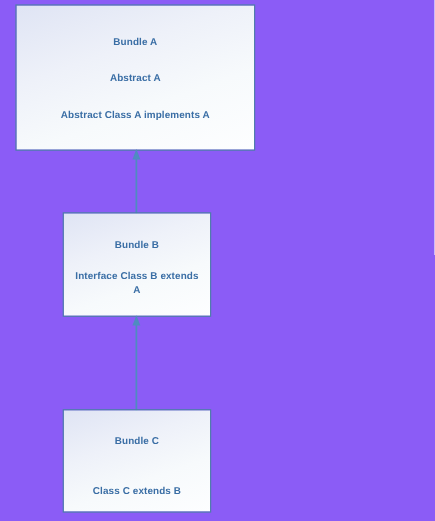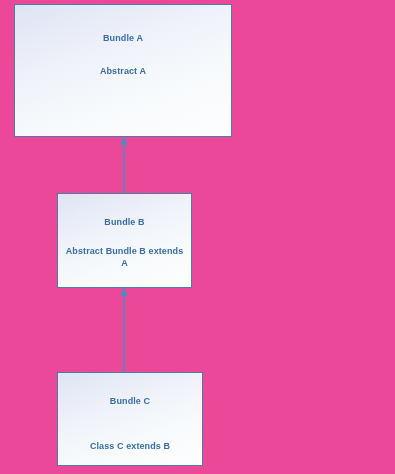--- a/index.html
+++ b/index.html
@@ -7,21 +7,21 @@
     padding: 0;
     background: #ffffff;
   }
   body {
     font-family: "Liberation Sans", sans-serif;
   }
   #canvas {
     position: relative;
     width: 395px;
     height: 474px;
-    background: #ec4899;
+    background: #8b5cf6;
     overflow: hidden;
   }
 
   
   .node {
     position: absolute;
     box-sizing: border-box;
     border: 1px solid #4a7fa5;
     background: linear-gradient(160deg, #dfe4f4 0%, #eef1f9 35%, #f7fafc 65%, #fdfeff 100%);
     display: flex;
@@ -60,21 +60,21 @@
     justify-content: flex-start;
     padding-top: 22px;
   }
   #node-b .node-line { margin-bottom: 17px; }
   #node-b .node-line:last-child { margin-bottom: 0; width: 118px; }
 
   
   #node-c {
     left: 57px;
     top: 372px;
-    width: 146px;
+    width: 135px;
     height: 94px;
     justify-content: flex-start;
     padding-top: 22px;
   }
   #node-c .node-line { margin-bottom: 17px; }
   #node-c .node-line:last-child { margin-bottom: 0; margin-top: 16px; }
 
   
   .arrow {
     position: absolute;
@@ -86,30 +86,31 @@
   #arrow-c-b { left: 114px; top: 285px; width: 20px; height: 90px; }
 </style>
 </head>
 <body>
 
 <div id="canvas">
 
   <div class="node" id="node-a">
     <div class="node-line">Bundle A</div>
     <div class="node-line">Abstract A</div>
+    <div class="node-line">Abstract Class A implements A</div>
   </div>
 
   <svg class="arrow" id="arrow-b-a" viewBox="0 0 20 62">
     <line x1="10" y1="62" x2="10" y2="10" stroke="#4f8bc0" stroke-width="1.6"></line>
     <polygon points="10,1.5 6.4,11 13.6,11" fill="#4f8bc0"></polygon>
   </svg>
 
   <div class="node" id="node-b">
     <div class="node-line">Bundle B</div>
-    <div class="node-line">Abstract Bundle B extends A</div>
+    <div class="node-line">Interface Class B extends A</div>
   </div>
 
   <svg class="arrow" id="arrow-c-b" viewBox="0 0 20 90">
     <line x1="10" y1="90" x2="10" y2="10" stroke="#4f8bc0" stroke-width="1.6"></line>
     <polygon points="10,1.5 6.4,11 13.6,11" fill="#4f8bc0"></polygon>
   </svg>
 
   <div class="node" id="node-c">
     <div class="node-line">Bundle C</div>
     <div class="node-line">Class C extends B</div>

